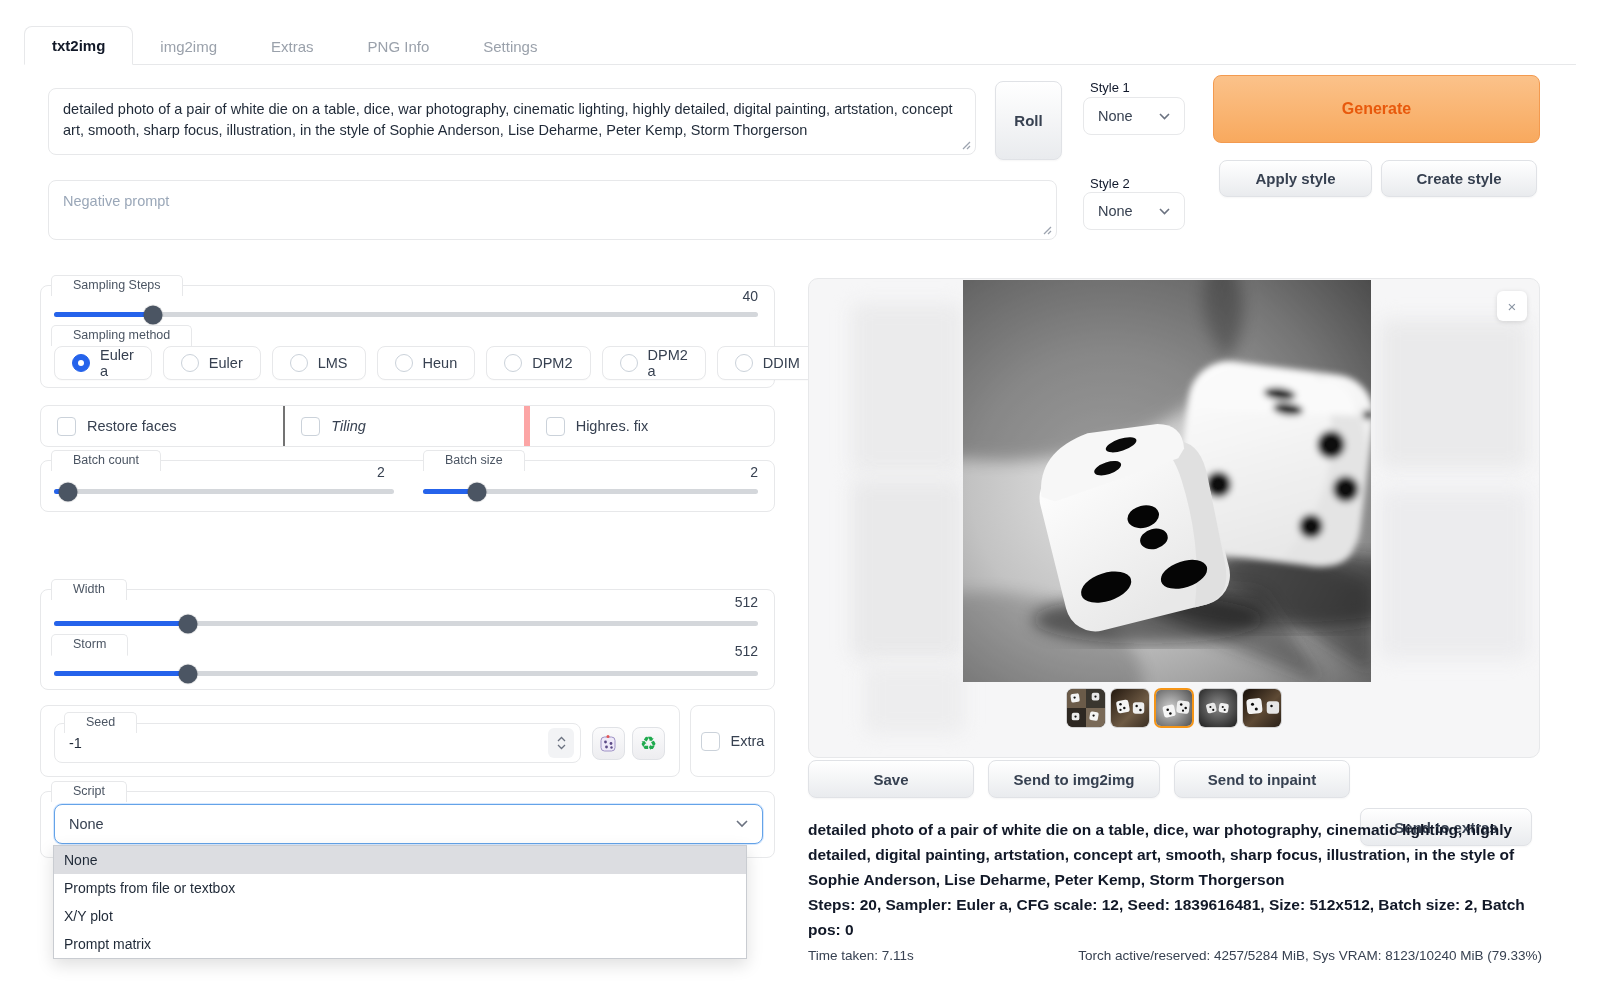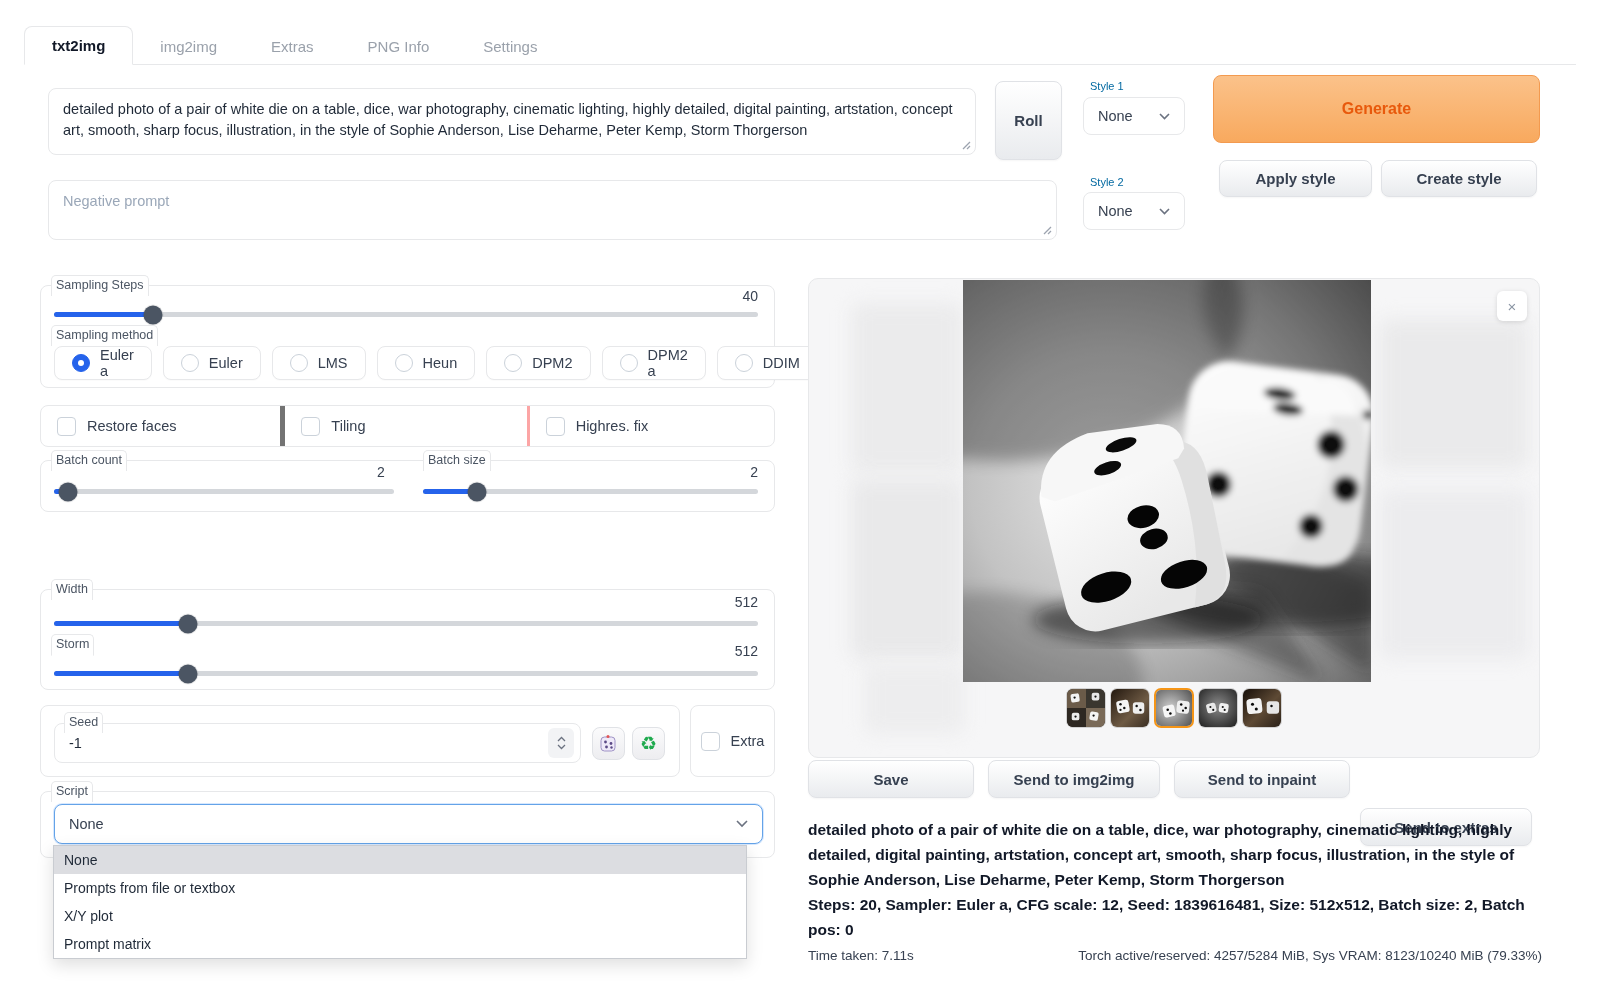--- a/index.html
+++ b/index.html
@@ -6,21 +6,21 @@
   html,body { width:1600px; height:1000px; background:#fff; font-family:"Liberation Sans", sans-serif; }
   #page { position:relative; width:1600px; height:1000px; overflow:hidden; background:#fff; color:#374151; }
 
   
   .tabbar { position:absolute; left:24px; top:24px; right:24px; height:41px; border-bottom:1px solid #e7e8ea; display:flex; align-items:flex-end; }
   .tab { padding:10px 27px; font-size:15px; color:#9aa1ab; cursor:pointer; position:relative; top:1px; }
   .tab.active { background:#fff; border:1px solid #e7e8ea; border-bottom:1px solid #fff; border-radius:8px 8px 0 0; color:#111827; font-weight:700; }
 
   
   .panel { position:absolute; background:#fff; border:1px solid #e7e8ea; border-radius:8px; }
-  .notch { position:absolute; top:-11px; left:10px; background:#fff; border:1px solid #e7e8ea; border-bottom:none; border-radius:5px 5px 0 0; font-size:12.5px; color:#4b5563; padding:3px 4px 4px; line-height:1; white-space:nowrap; z-index:2; }
+  .notch { position:absolute; top:-11px; left:10px; background:#fff; border:1px solid #e7e8ea; border-bottom:none; border-radius:5px 5px 0 0; font-size:12.5px; color:#4b5563; padding:3px 21px 4px; line-height:1; white-space:nowrap; z-index:2; }
   .notch.inner { border-bottom:1px solid #fff; }
 
   
   .ta-wrap { position:absolute; }
   textarea { width:100%; height:100%; border:1px solid #e7e8ea; border-radius:8px; padding:10px 14px; font-family:"Liberation Sans",sans-serif; font-size:14.5px; color:#1f2937; line-height:1.45; resize:none; outline:none; background:#fff; }
   textarea::placeholder { color:#9aa7b8; }
   .resize-grip { position:absolute; right:5px; bottom:5px; width:12px; height:12px; pointer-events:none; }
 
   
   .gbtn { position:absolute; background:linear-gradient(180deg,#ffffff,#e9ebee); border:1px solid #e0e2e6; border-radius:8px; color:#374151; font-weight:600; font-size:15px; display:flex; align-items:center; justify-content:center; cursor:pointer; box-shadow:0 1px 2px rgba(0,0,0,.04); }
@@ -67,21 +67,21 @@
   .thumb-row { position:absolute; left:50%; top:409px; transform:translateX(-50%); display:flex; gap:4px; }
   .thumbi { width:40px; height:40px; border-radius:7px; overflow:hidden; cursor:pointer; border:1px solid rgba(0,0,0,.15); }
   .thumbi.sel { border:2px solid #f59517; }
   .thumbi svg { display:block; width:100%; height:100%; }
 
   
   .output { position:absolute; left:808px; top:817px; width:734px; display:flex; flex-direction:column; }
   .out-prompt, .out-params { font-size:15.5px; font-weight:600; color:#111827; line-height:1.62; }
   .out-foot { margin-top:5px; display:flex; justify-content:space-between; font-size:13.5px; color:#374151; }
 
-  .small-label { position:absolute; font-size:11px; color:#0369a1; }
+  .small-label { position:absolute; font-size:13px; color:#0f172a; }
 </style>
 </head>
 <body>
 
 <div id="page">
 
   <div class="tabbar">
     <div class="tab active">txt2img</div>
     <div class="tab">img2img</div>
     <div class="tab">Extras</div>
@@ -162,25 +162,25 @@
           <span>DDIM</span>
         </div>
       <div class="pill">
           <span class="rdot"></span>
           <span>PLMS</span>
         </div>
     </div>
   </div>
 
   <div class="panel" style="left:40px;top:405px;width:735px;height:42px;display:flex;align-items:center;">
-    <div class="chk-cell" style="width:245px;padding-left:16px;border-right:5px solid #737373;height:100%;align-items:center;display:flex;">
+    <div class="chk-cell" style="width:245px;padding-left:16px;border-right:2px solid #737373;height:100%;align-items:center;display:flex;">
       <span class="cbox"></span>
         <span>Restore faces</span>
     </div>
-    <div class="chk-cell" style="width:245px;padding-left:16px;border-right:3px solid #fca5a5;height:100%;align-items:center;display:flex;">
+    <div class="chk-cell" style="width:245px;padding-left:16px;border-right:6px solid #fca5a5;height:100%;align-items:center;display:flex;font-style:italic;">
       <span class="cbox"></span>
         <span>Tiling</span>
     </div>
     <div class="chk-cell" style="width:245px;padding-left:16px;height:100%;align-items:center;display:flex;">
       <span class="cbox"></span>
         <span>Highres. fix</span>
     </div>
   </div>
 
   <div class="panel" style="left:40px;top:460px;width:735px;height:52px;">

